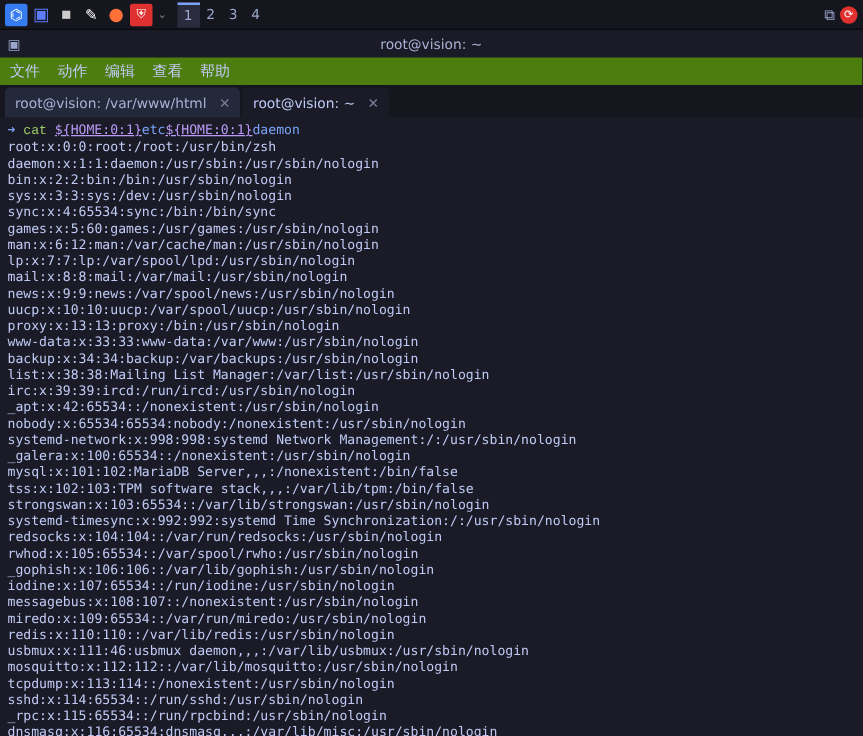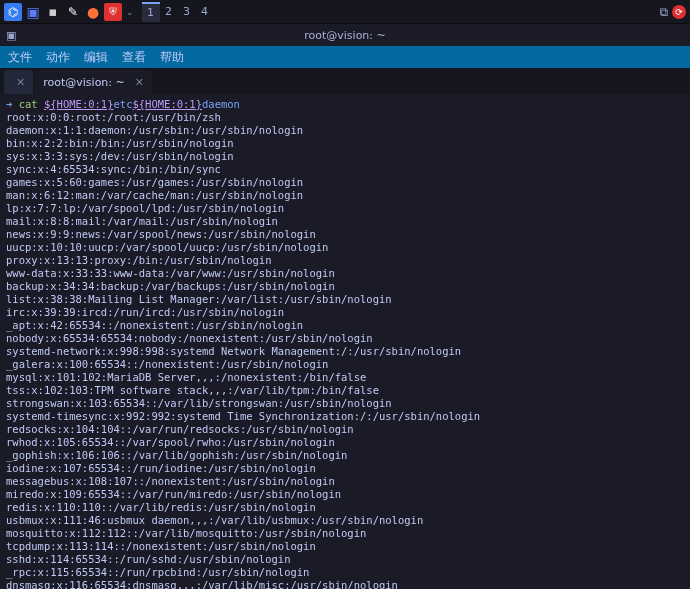--- a/index.html
+++ b/index.html
@@ -58,21 +58,21 @@
       display: flex;
       align-items: center;
       padding: 0 6px;
       gap: 6px;
     }
     .titlebar-icon { color: #9aa5ce; font-size: 11px; }
     .titlebar-title { margin-left: auto; margin-right: auto; color: #a9b1d6; font-size: 11px; position: absolute; left: 50%; transform: translateX(-50%); }
 
     .menubar {
       height: 22px;
-      background: #0369a1;
+      background: #4d7c0f;
       display: flex;
       align-items: center;
       padding: 0 8px;
       gap: 14px;
       color: #c0caf5;
       font-size: 12px;
     }
     .menubar span { cursor: default; }
 
     .tabbar {
@@ -99,21 +99,21 @@
     .terminal {
       padding: 4px 6px;
       font-family: "DejaVu Sans Mono", monospace;
       font-size: 10.5px;
       line-height: 13px;
       color: #c0caf5;
       white-space: pre;
       overflow: hidden;
     }
     .prompt-arrow { color: #7aa2f7; font-weight: bold; }
-    .prompt-cmd { color: #9ece6a; }
+    .prompt-cmd { color: #9ece6a; font-family: Liberation Mono, monospace; }
     .prompt-var { color: #bb9af7; text-decoration: underline; }
     .prompt-path { color: #7aa2f7; }
   </style>
 </head>
 <body>
 
 <div class="taskbar">
   <div class="taskbar-icon kali-icon">⌬</div>
   <div class="taskbar-icon folder-icon">▣</div>
   <div class="taskbar-icon term-icon">▪</div>
@@ -141,20 +141,21 @@
 <div class="menubar">
   <span>文件</span>
   <span>动作</span>
   <span>编辑</span>
   <span>查看</span>
   <span>帮助</span>
 </div>
 
 <div class="tabbar">
   <div class="tab">
+    <span>root@vision: /var/www/html</span>
     <span class="close">✕</span>
   </div>
   <div class="tab active">
     <span>root@vision: ~</span>
     <span class="close">✕</span>
   </div>
 </div>
 
 <div class="terminal"><span class="prompt-arrow">➜</span> <span class="prompt-cmd">cat</span> <span class="prompt-var">${HOME:0:1}</span><span class="prompt-path">etc</span><span class="prompt-var">${HOME:0:1}</span><span class="prompt-path">daemon</span>
 <div id="term-lines">root:x:0:0:root:/root:/usr/bin/zsh

